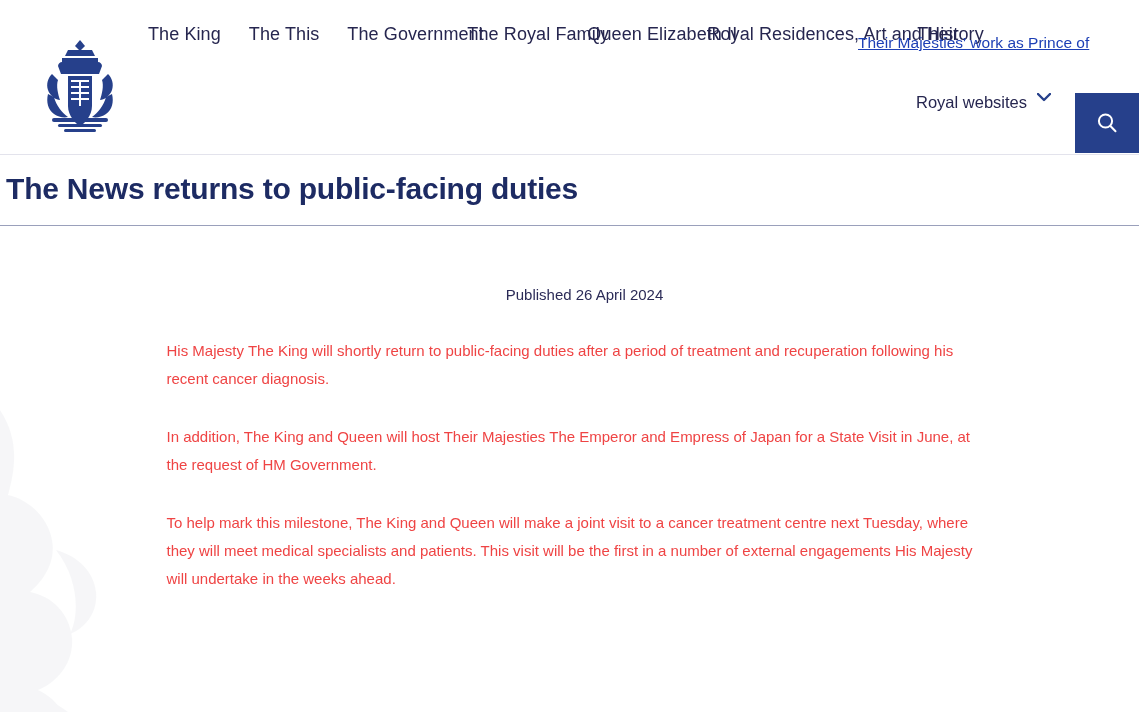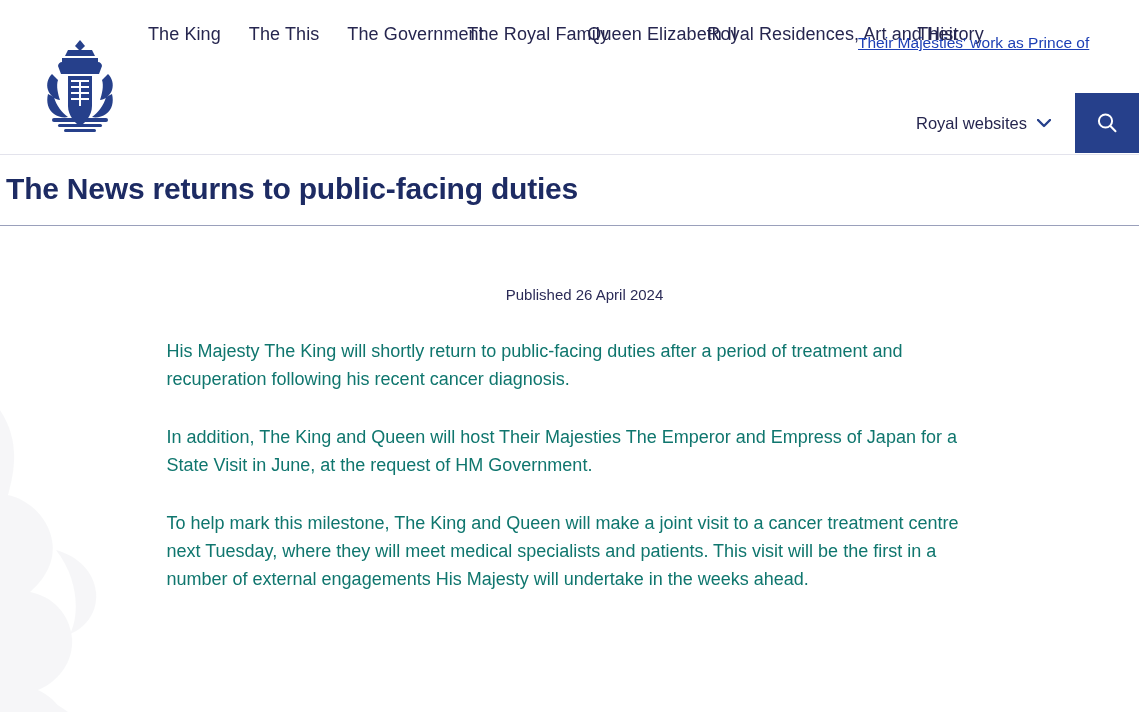--- a/index.html
+++ b/index.html
@@ -76,21 +76,21 @@
   .header-row2 {
     position: absolute;
     right: 0;
     top: 93px;
     display: flex;
     align-items: stretch;
     height: 60px;
   }
   .royal-websites {
     display: flex;
-    align-items: center;
+    align-items: flex-start;
     gap: 10px;
     padding: 0 24px 0 18px;
     font-size: 16.5px;
     color: #26264f;
     cursor: pointer;
     background: transparent;
     border: none;
     font-family: "Liberation Sans", sans-serif;
   }
   .chevron {
@@ -141,23 +141,23 @@
     color: #2b2b57;
     margin-left: 30px;
   }
   .article-body {
     width: 806px;
     margin: 0 auto;
     padding-left: 0;
     margin-top: 34px;
   }
   .article-body p {
-    font-size: 18px;
+    font-size: 15px;
     line-height: 28px;
-    color: #0f766e;
+    color: #ef4444;
     margin-bottom: 30px;
     max-width: 810px;
   }
 </style>
 </head>
 <body>
 
 <svg class="bg-lion" viewBox="0 0 260 420" aria-hidden="true">
   <path d="M40 10 C60 40 55 70 48 95 C70 100 88 118 92 140 C96 162 84 180 70 192 C92 196 110 214 112 238 C114 262 98 282 78 290 C100 300 112 322 106 344 C100 368 78 382 56 380 C64 398 58 414 44 420 L10 420 C18 396 22 370 18 344 C14 316 6 292 10 266 C14 240 28 222 24 198 C20 172 6 154 10 128 C14 100 34 84 34 60 C34 40 30 24 40 10 Z" fill="#b9bcc8"></path>
   <path d="M96 150 C118 156 134 172 136 192 C138 212 126 228 110 234 C120 214 118 178 96 150 Z" fill="#b9bcc8"></path>

